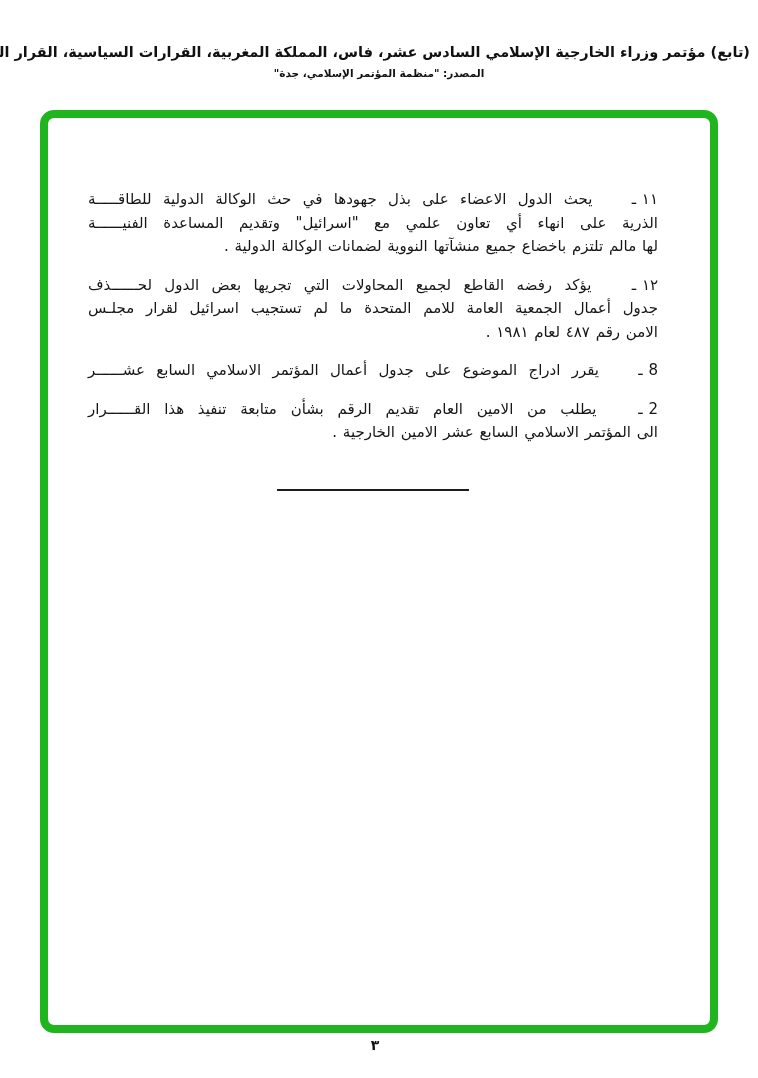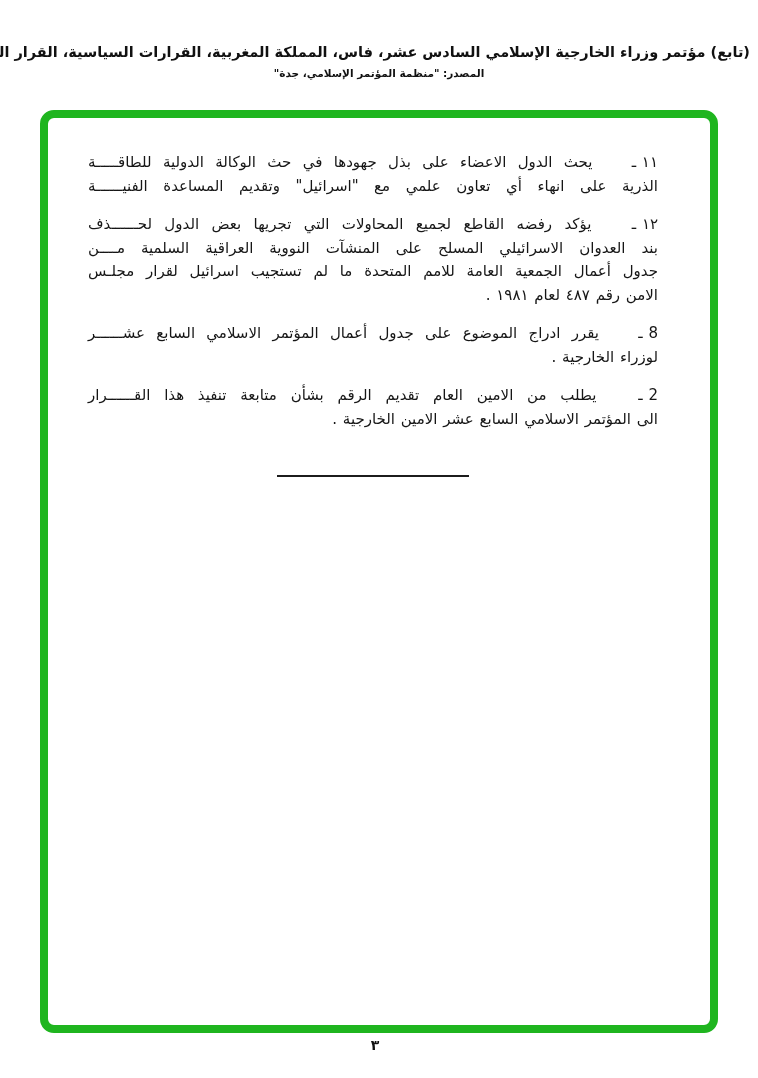--- a/index.html
+++ b/index.html
@@ -31,20 +31,21 @@
     position: absolute; left: 40px; top: 110px;
     width: 678px; height: 923px;
     border: 8px solid #1fb51f;
     border-radius: 14px;
     background: #ffffff;
   }
   .frame-content {
     position: absolute; inset: 0;
     padding: 33px 52px 0 40px;
     direction: rtl;
+    margin-top: 37px;
   }
 
   
   .para { margin-bottom: 15px; }
   .line {
     font-size: 15px; line-height: 23.5px; color: #161616;
     text-align: justify; text-align-last: justify;
     word-spacing: 1px;
   }
   .line.last { text-align-last: right; }
@@ -71,32 +72,31 @@
     <div class="line1">(تابع) مؤتمر وزراء الخارجية الإسلامي السادس عشر، فاس، المملكة المغربية، القرارات السياسية، القرار الرقم ١٦/١٤ــس</div>
     <div class="line2">المصدر:  "منظمة المؤتمر الإسلامي، جدة"</div>
   </header>
 
   <div class="frame">
     <div class="frame-content">
 
       <div class="para">
         <div class="line"><span class="pnum">١١ ـ</span> <span>يحث الدول الاعضاء على بذل جهودها في حث الوكالة الدولية للطاقـــــة</span></div>
         <div class="line">الذرية على انهاء أي تعاون علمي مع "اسرائيل" وتقديم المساعدة الفنيــــــة</div>
+        <div class="line last">لها مالم تلتزم باخضاع جميع منشآتها النووية لضمانات الوكالة الدولية .</div>
       </div>
 
       <div class="para">
         <div class="line"><span class="pnum">١٢ ـ</span> <span>يؤكد رفضه القاطع لجميع المحاولات التي تجريها بعض الدول لحــــــذف</span></div>
-        <div class="line">بند العدوان الاسرائيلي المسلح على المنشآت النووية العراقية السلمية مــــن</div>
         <div class="line">جدول أعمال الجمعية العامة للامم المتحدة ما لم تستجيب اسرائيل لقرار مجلـس</div>
         <div class="line last">الامن رقم ٤٨٧ لعام ١٩٨١ .</div>
       </div>
 
       <div class="para">
         <div class="line"><span class="pnum">8 ـ</span> <span>يقرر ادراج الموضوع على جدول أعمال المؤتمر الاسلامي السابع عشــــــر</span></div>
-        <div class="line last">لوزراء الخارجية .</div>
       </div>
 
       <div class="para">
         <div class="line"><span class="pnum">2 ـ</span> <span>يطلب من الامين العام تقديم الرقم بشأن متابعة تنفيذ هذا القــــــرار</span></div>
         <div class="line last">الى المؤتمر الاسلامي السابع عشر الامين الخارجية .</div>
       </div>
 
       <div class="divider"></div>
 
     </div>

